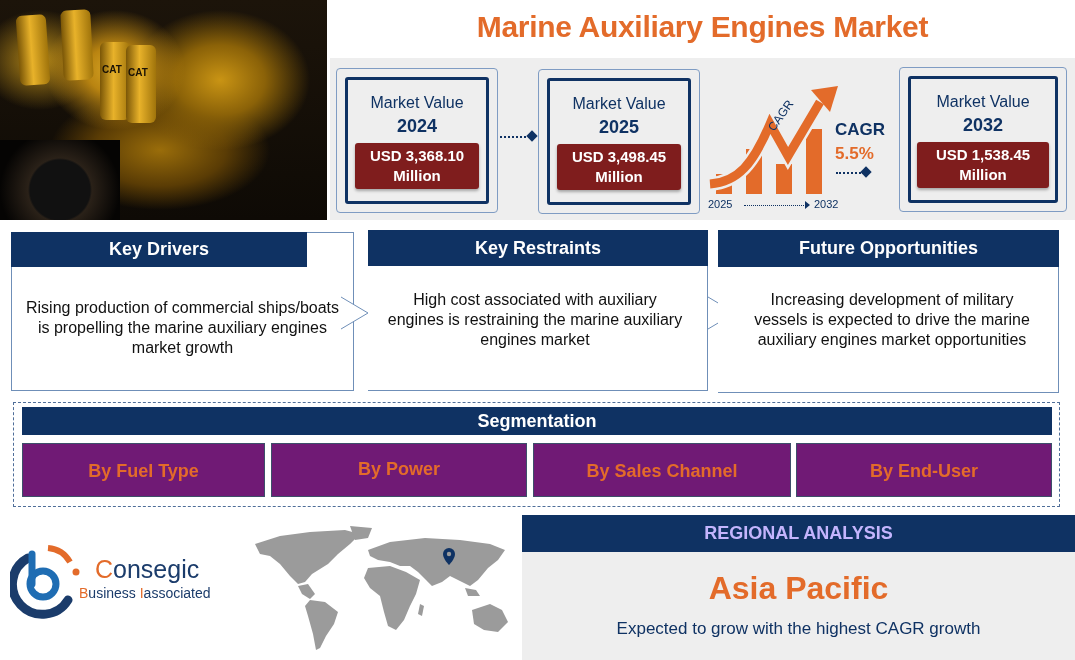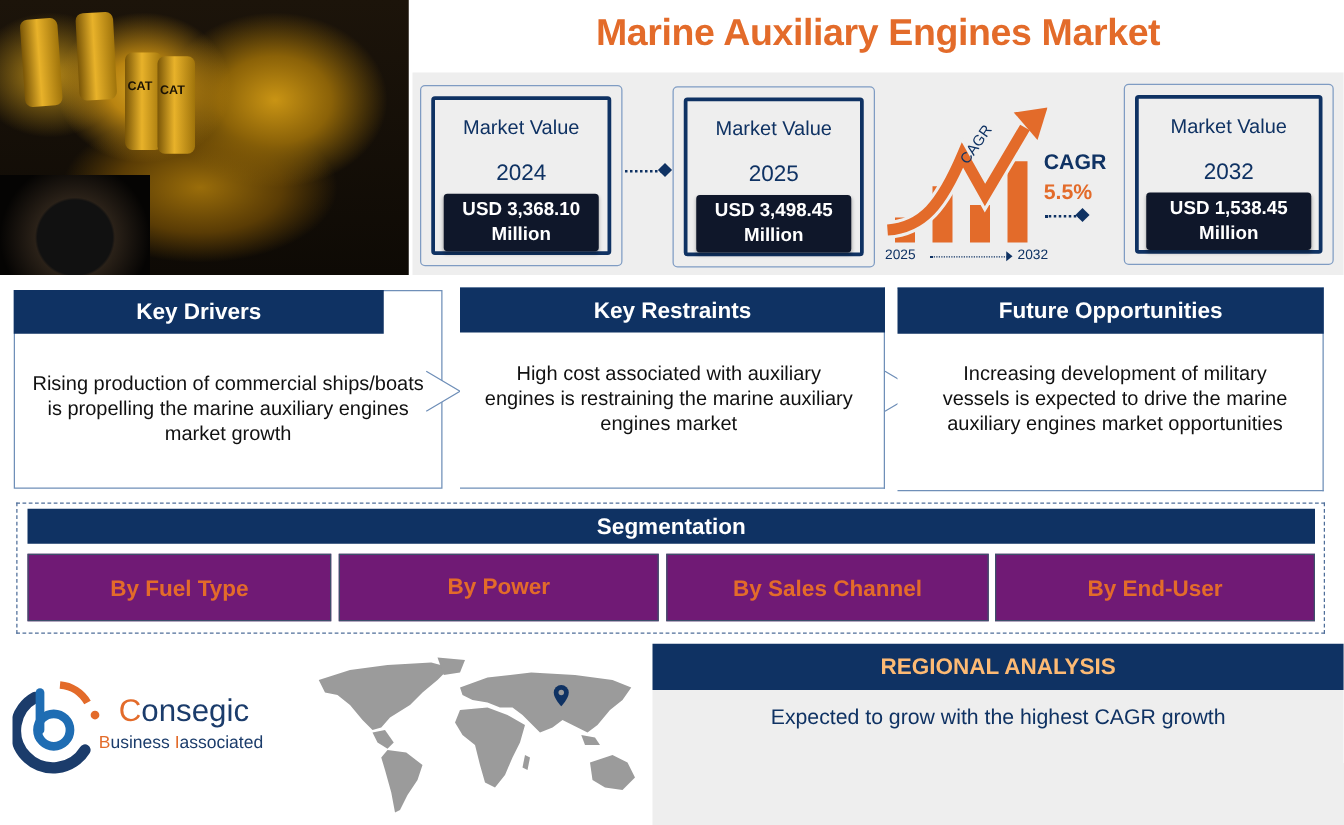--- a/index.html
+++ b/index.html
@@ -21,22 +21,22 @@
   .filter span { position:absolute; top: 22px; left: 2px; font-size: 10px; font-weight: 700; color: #1a1205; }
 
   
   #title { left: 330px; top: 10px; width: 745px; text-align: center; font-size: 30px; font-weight: 700; color: #e36b2a; letter-spacing: -0.3px; }
 
   
   #statsband { left: 330px; top: 58px; width: 745px; height: 162px; background: #eeeeee; }
   .mv-outer { position: absolute; border: 1px solid #7f9cc3; border-radius: 4px; background: #eeeeee; padding-left: 15px; }
   .mv-inner { position: absolute; left: 8px; top: 8px; right: 8px; bottom: 8px; border: 3px solid #0f3263; border-radius: 3px; background: #eeeeee; text-align: center; }
   .mv-label { font-size: 16px; color: #0f3263; margin-top: 14px; }
-  .mv-year { font-size: 18px; font-weight: 400; color: #0f3263; margin-top: 16px; }
-  .mv-value { margin: 6px auto 0; width: 124px; height: 46px; background: #0f172a; border-radius: 3px; color: #fff; font-weight: 700; font-size: 15px; line-height: 20px; padding-top: 3px; box-shadow: 0 2px 3px rgba(0,0,0,0.3); }
+  .mv-year { font-size: 18px; font-weight: 700; color: #0f3263; margin-top: 4px; }
+  .mv-value { margin: 6px auto 0; width: 124px; height: 46px; background: #7f1d1d; border-radius: 3px; color: #fff; font-weight: 700; font-size: 15px; line-height: 20px; padding-top: 3px; box-shadow: 0 2px 3px rgba(0,0,0,0.3); }
 
   .dots { position: absolute; border-top: 2px dotted #0f3263; height: 0; }
   .diamond { position: absolute; width: 8px; height: 8px; background: #0f3263; transform: rotate(45deg); }
 
   
   #cagr-title { left: 835px; top: 120px; font-size: 17px; font-weight: 700; color: #0f3263; }
   #cagr-val { left: 835px; top: 144px; font-size: 17px; font-weight: 700; color: #e36b2a; }
   #yr1 { left: 708px; top: 198px; font-size: 11px; color: #0f3263; }
   #yr2 { left: 814px; top: 198px; font-size: 11px; color: #0f3263; }
 
@@ -48,21 +48,21 @@
   
   #seg-frame { left: 13px; top: 402px; width: 1047px; height: 105px; border: 1px dashed #4f6e99; }
   #seg-head { left: 22px; top: 407px; width: 1030px; height: 28px; background: #0f3263; color: #fff; font-size: 18px; font-weight: 700; text-align: center; line-height: 28px; }
   .seg-item { position: absolute; top: 443px; height: 54px; background: #701a75; border: 1px solid #3d4f6a; color: #e36b2a; font-weight: 700; font-size: 18px; text-align: center; line-height: 54px; }
 
   
   #logo-brand { left: 95px; top: 555px; font-size: 25px; color: #1b3c6b; font-weight: 500; }
   #logo-sub { left: 79px; top: 585px; font-size: 14px; color: #1b3c6b; }
 
   
-  #region-head { left: 522px; top: 515px; width: 553px; height: 37px; background: #0f3263; color: #fdba74; font-size: 18px; font-weight: 700; text-align: center; line-height: 37px; }
+  #region-head { left: 522px; top: 515px; width: 553px; height: 37px; background: #0f3263; color: #c4b5fd; font-size: 18px; font-weight: 700; text-align: center; line-height: 37px; }
   #region-body { left: 522px; top: 552px; width: 553px; height: 108px; background: #eeeeee; text-align: center; }
   #region-name { font-size: 32px; font-weight: 700; color: #e36b2a; margin-top: 18px; }
   #region-desc { font-size: 17px; color: #0f3263; margin-top: 12px; }
 </style>
 </head>
 <body>
 
 <div id="hero" class="abs">
   <div class="filter" style="left:18px;top:15px;transform:rotate(-4deg);"></div>
   <div class="filter" style="left:62px;top:10px;transform:rotate(-3deg);"></div>
@@ -184,14 +184,15 @@
     <path d="M170 80 L174 82 L172 92 L168 90 Z"></path>
     <path d="M222 86 L240 80 L252 86 L258 98 L248 108 L234 106 L224 100 Z"></path>
     <path d="M215 64 L226 66 L230 72 L218 72 Z"></path>
   </g>
   <path d="M193 30 a6 6 0 1 1 12 0 c0 5 -6 11 -6 11 c0 0 -6 -6 -6 -11 z" fill="#0f3263"></path>
   <circle cx="199" cy="30" r="2.2" fill="#9b9b9b"></circle>
 </svg>
 
 <div id="region-head" class="abs">REGIONAL ANALYSIS</div>
 <div id="region-body" class="abs">
+  <div id="region-name">Asia Pacific</div>
   <div id="region-desc">Expected to grow with the highest CAGR growth</div>
 </div>
 
 </body></html>

